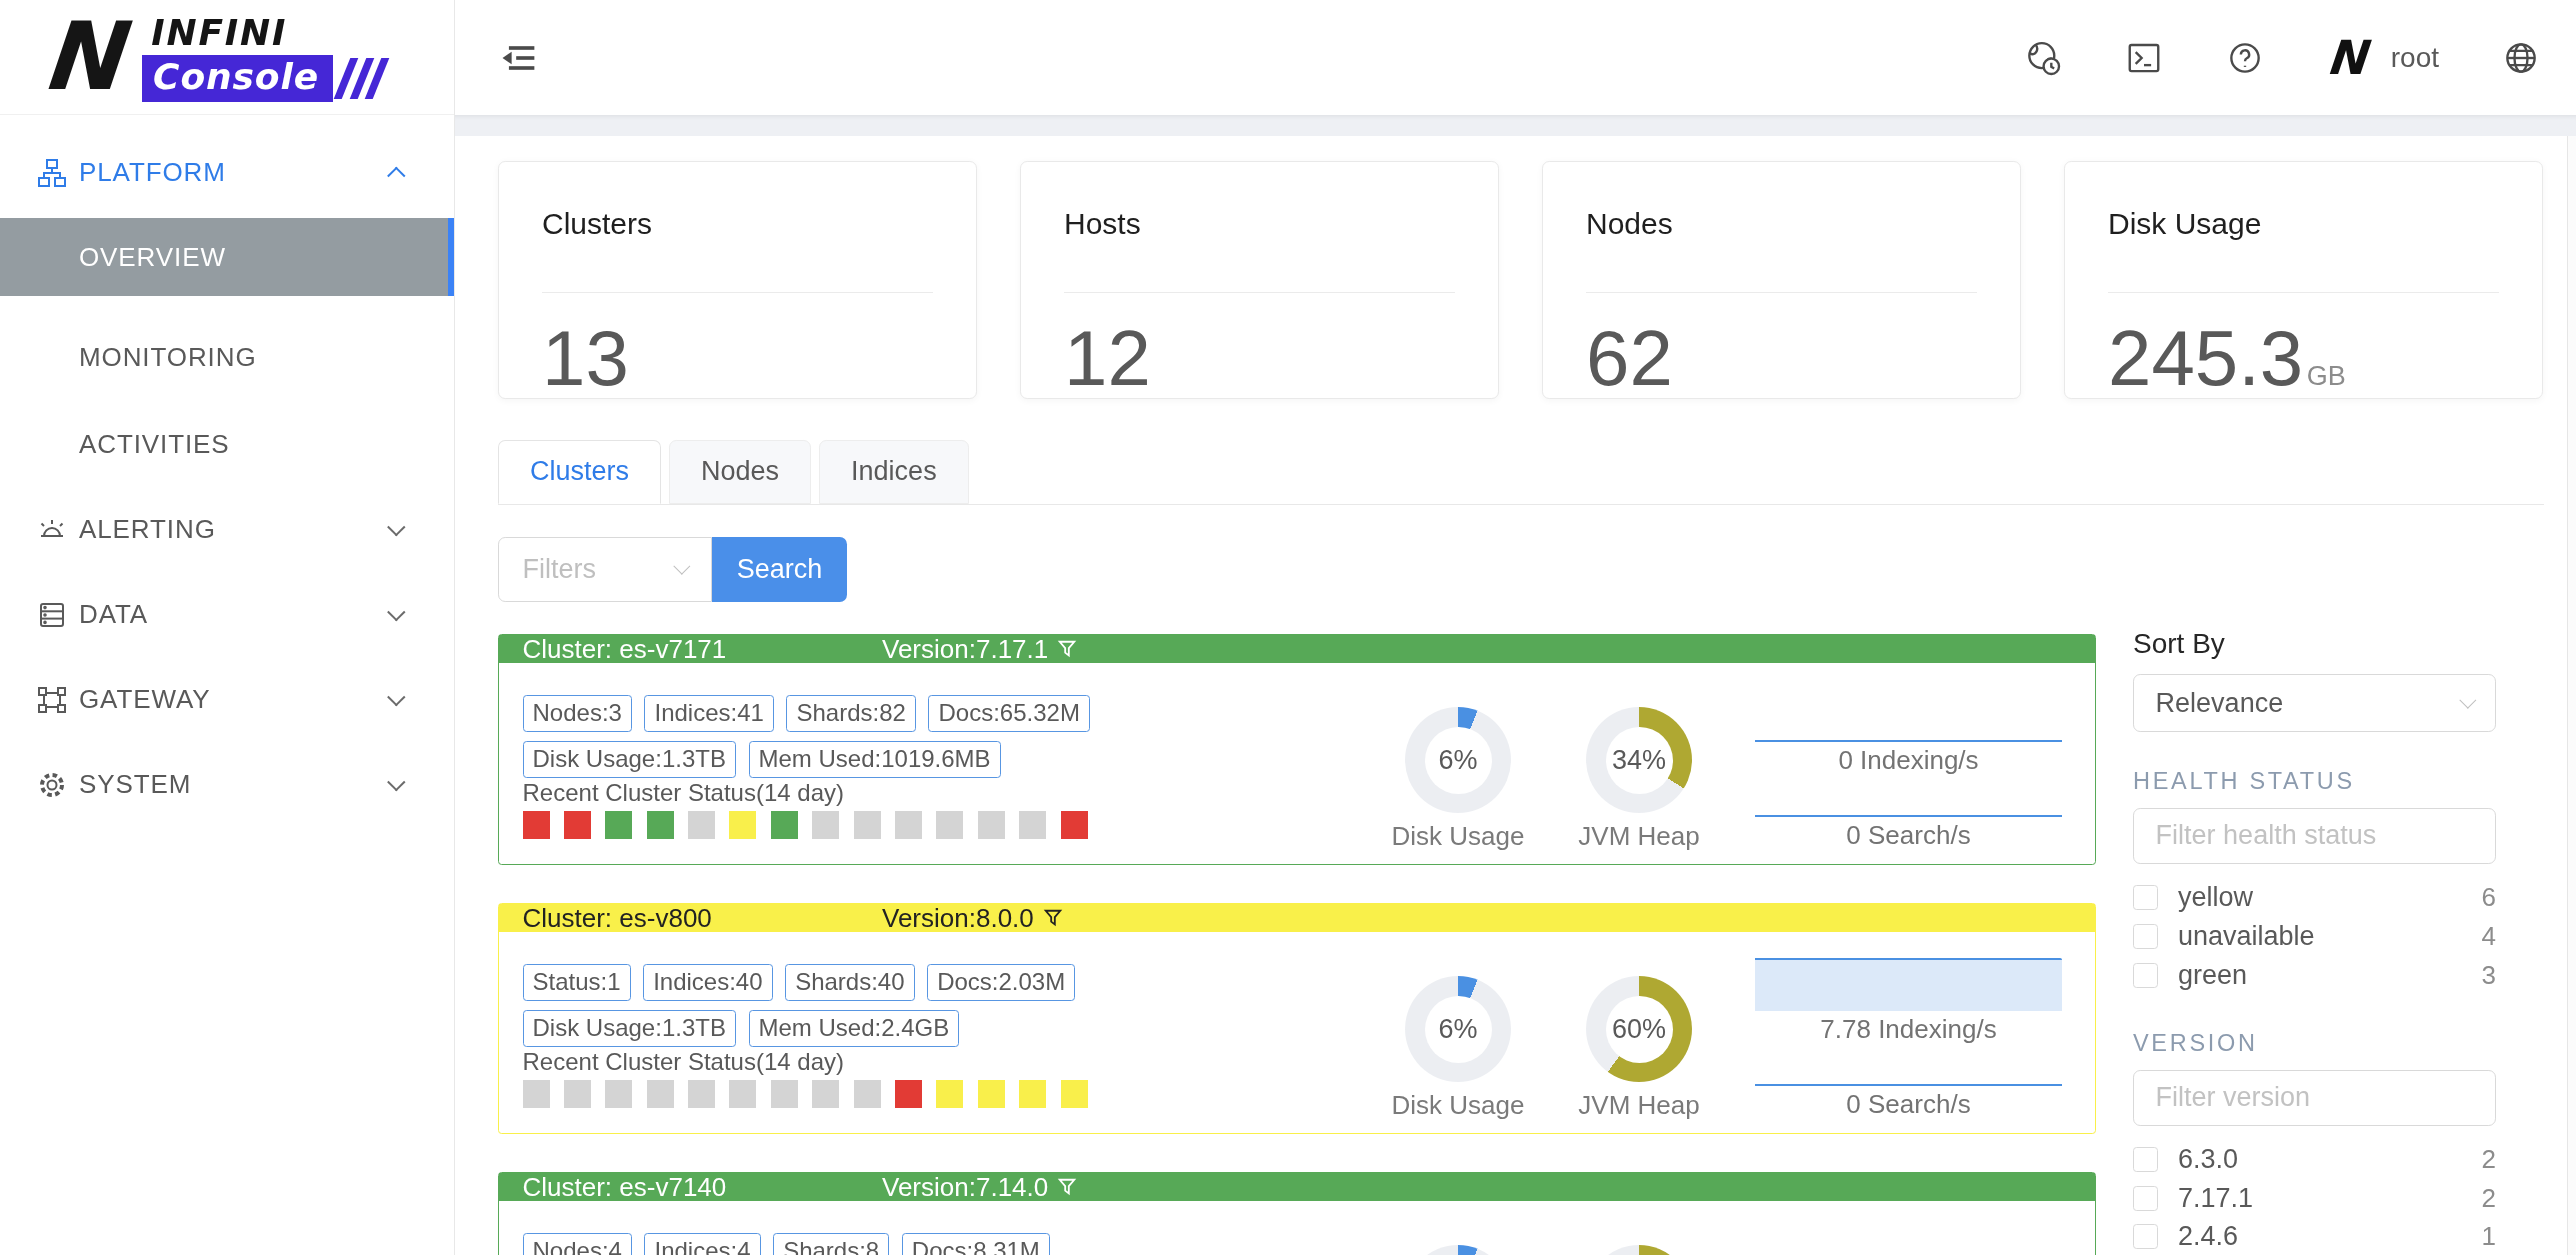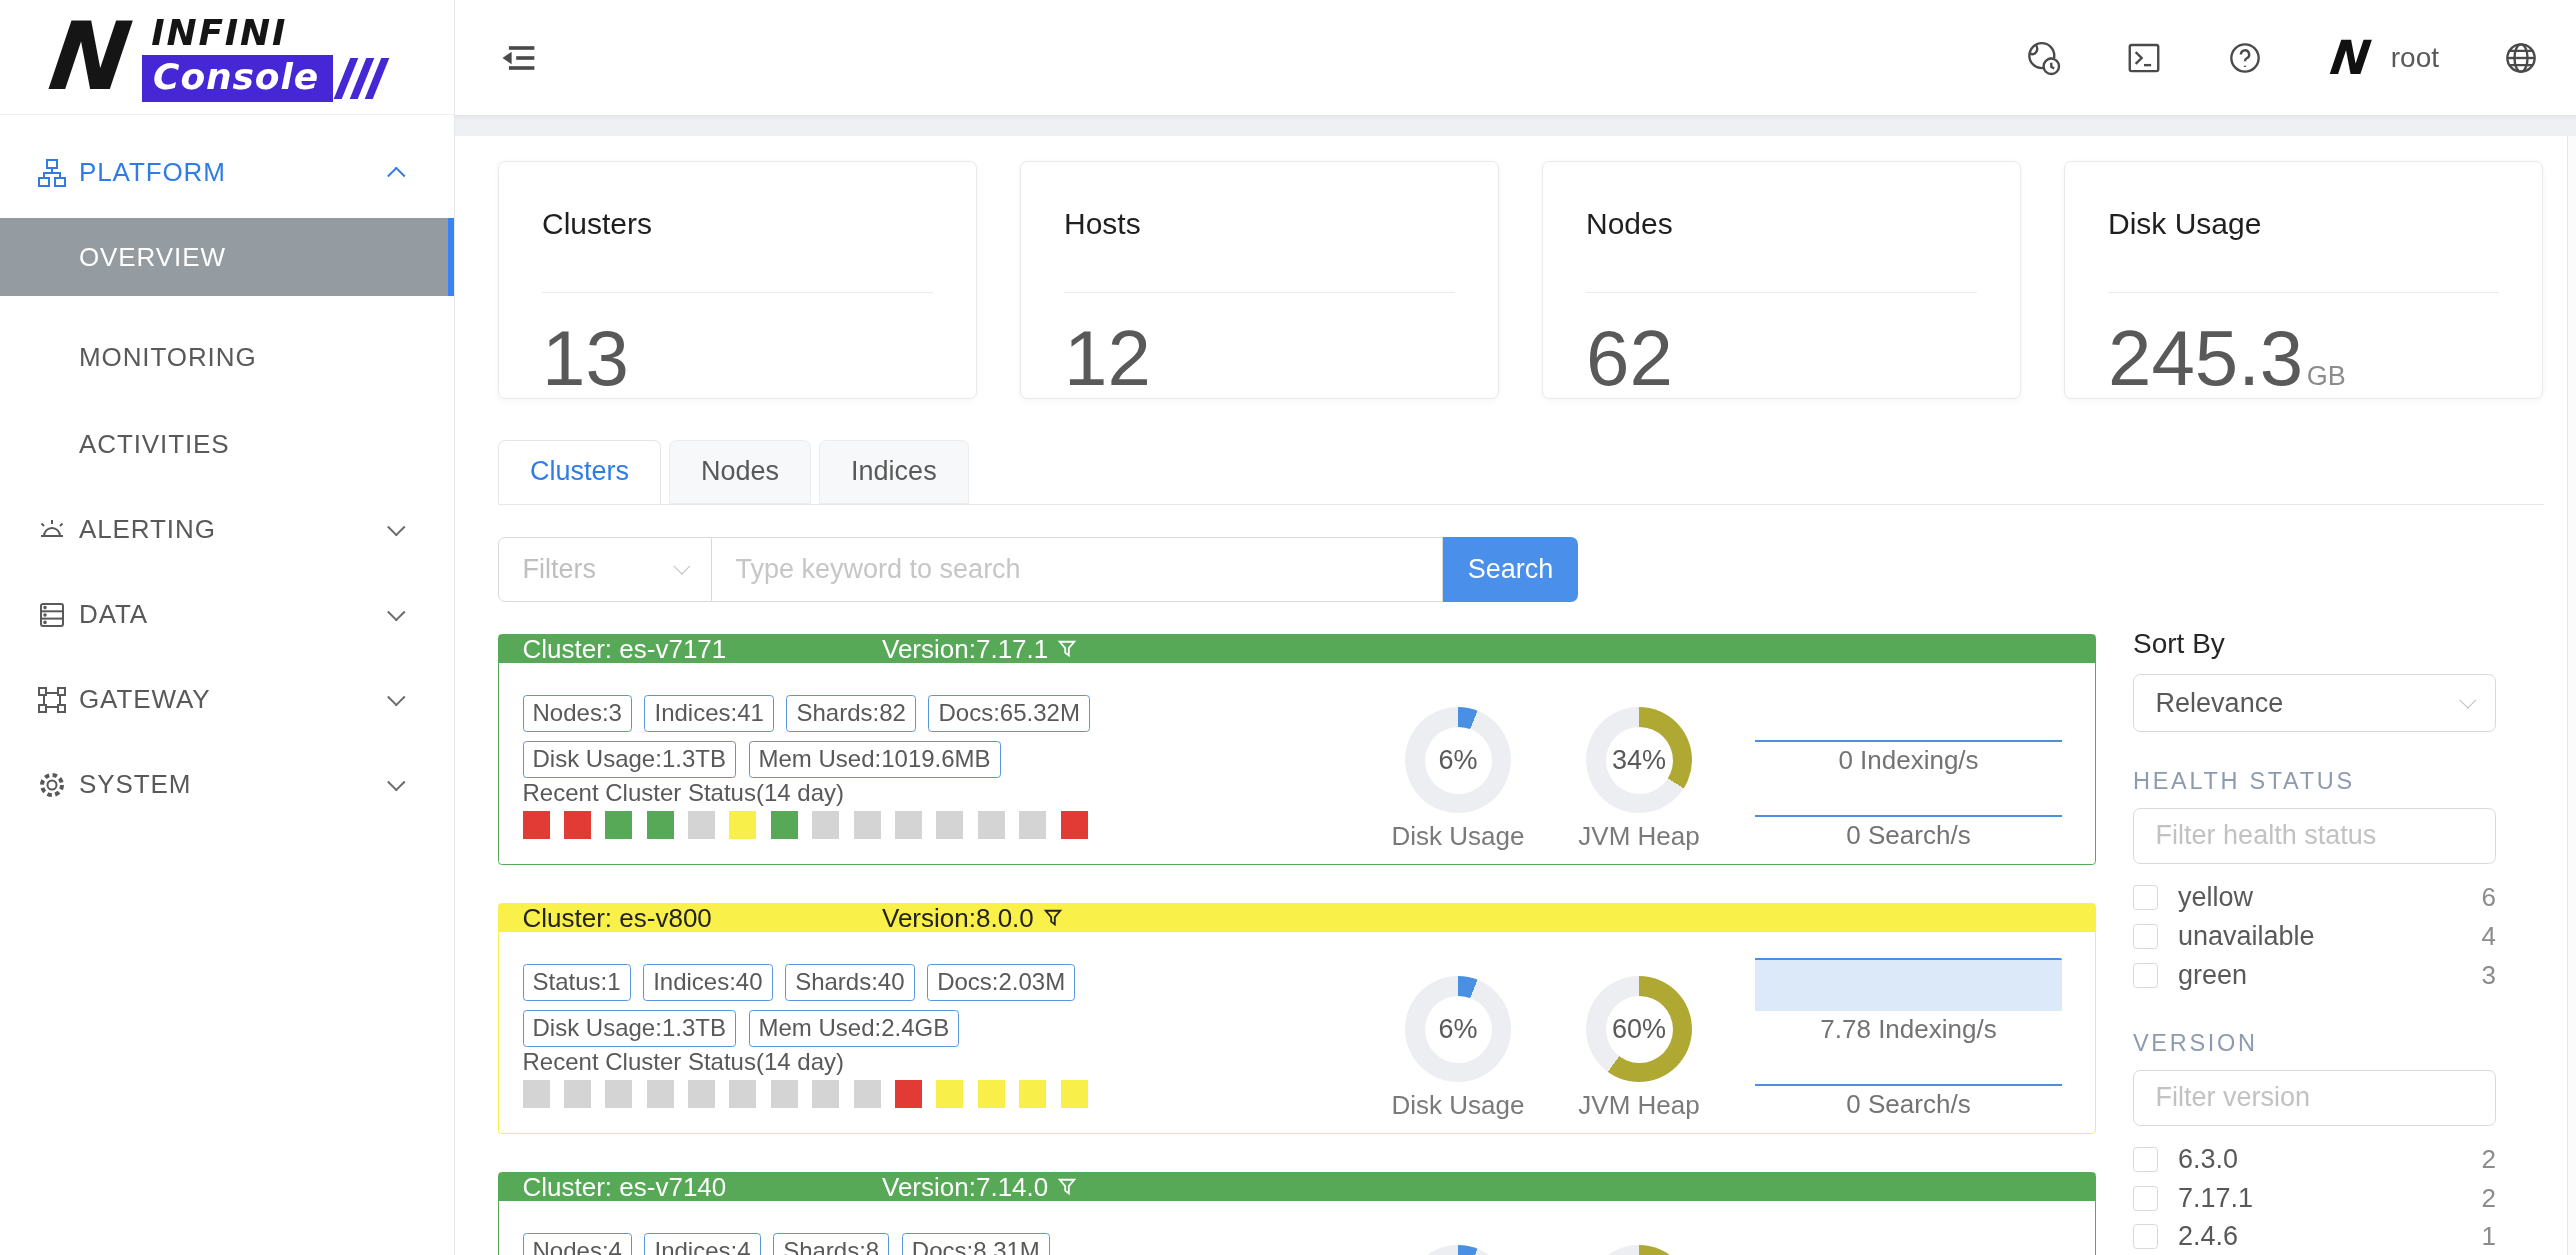--- a/index.html
+++ b/index.html
@@ -277,21 +277,20 @@
           <div class="tab active">Clusters</div>
           <div class="tab">Nodes</div>
           <div class="tab">Indices</div>
         </div>
 
       <div class="search-row">
         <div class="filters-sel">
           <span>Filters</span>
           <i class="sel-chev"></i>
         </div>
-        <input class="kw-input" placeholder="Type keyword to search" style="">
         <button class="search-btn">Search</button>
       </div>
 
       <div class="body-row">
         <div class="cluster-list" id="clusterList">
             <div class="ccard" style="border-color: rgb(87, 169, 87);">
               <div class="ccard-head" style="background: rgb(87, 169, 87); color: rgb(255, 255, 255);">
                 <span>Cluster: es-v7171</span>
                 <span class="ccard-ver">
                   <span>Version:7.17.1</span>

